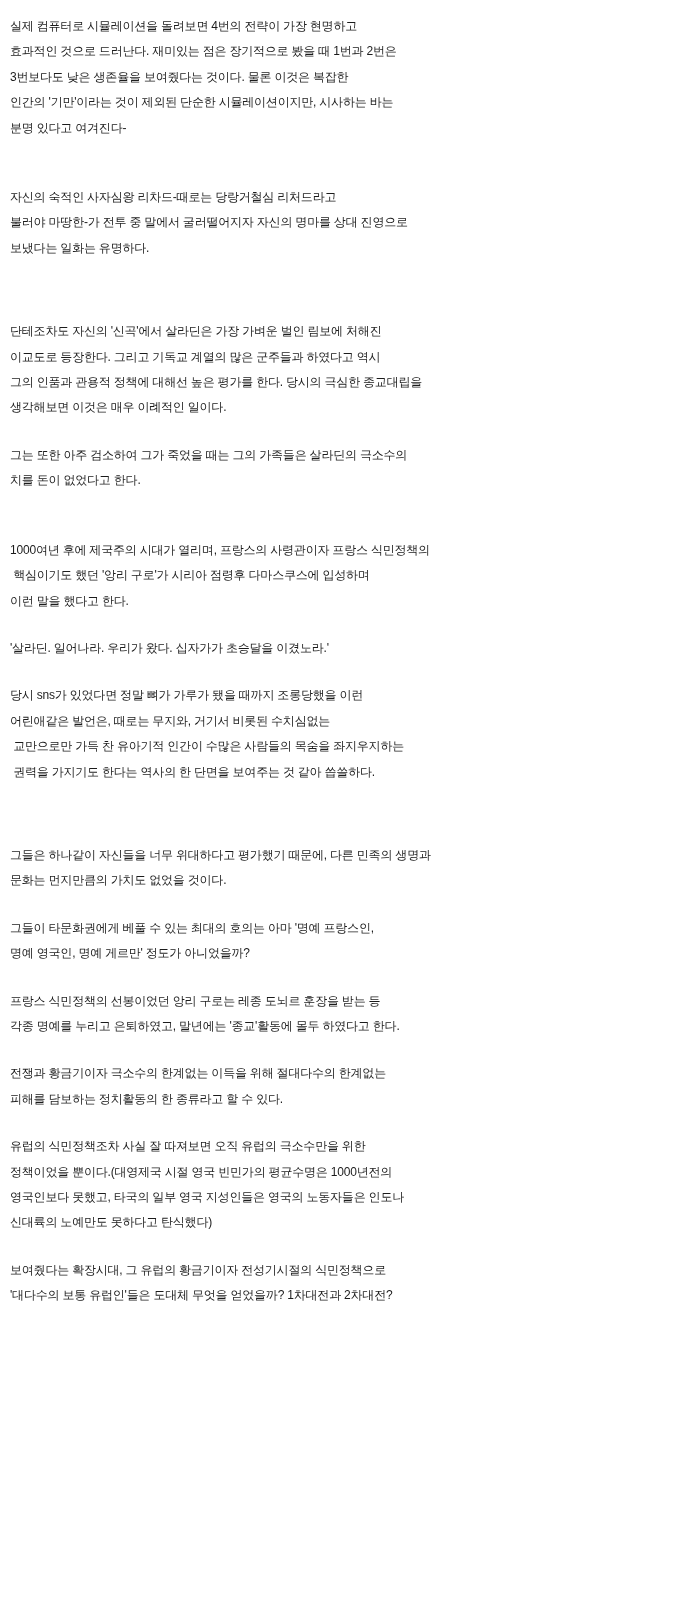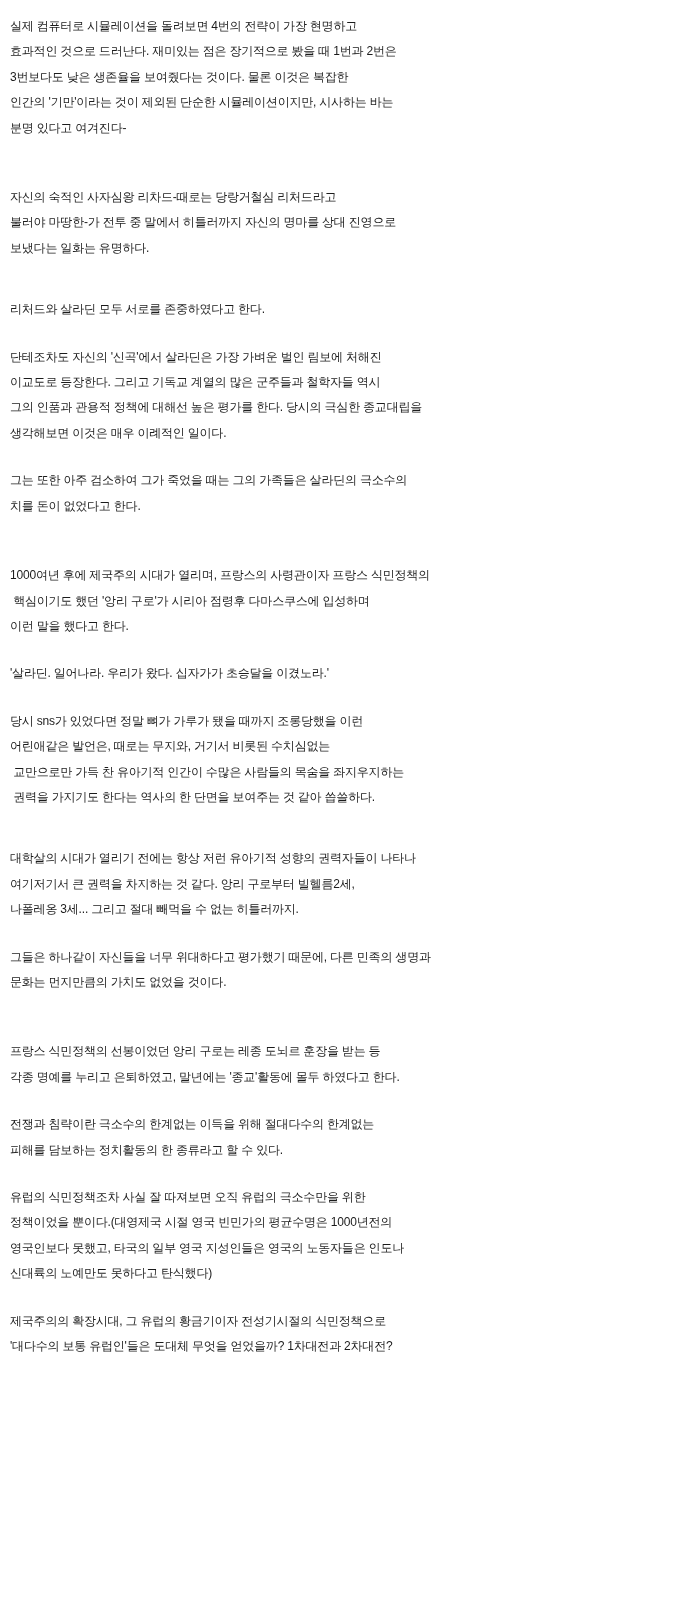--- a/index.html
+++ b/index.html
@@ -36,61 +36,59 @@
 <body>
 
 <div id="doc">
     <p class="para">실제 컴퓨터로 시뮬레이션을 돌려보면 4번의 전략이 가장 현명하고
 효과적인 것으로 드러난다. 재미있는 점은 장기적으로 봤을 때 1번과 2번은
 3번보다도 낮은 생존율을 보여줬다는 것이다. 물론 이것은 복잡한
 인간의 '기만'이라는 것이 제외된 단순한 시뮬레이션이지만, 시사하는 바는
 분명 있다고 여겨진다-</p>
     <div class="gap-xl"></div>
     <p class="para">자신의 숙적인 사자심왕 리차드-때로는 당랑거철심 리처드라고
-불러야 마땅한-가 전투 중 말에서 히틀러까지 자신의 명마를 상대 진영으로
+불러야 마땅한-가 전투 중 말에서 굴러떨어지자 자신의 명마를 상대 진영으로
 보냈다는 일화는 유명하다.</p>
     <div class="gap-lg"></div>
-    <p class="para">리처드와 살라딘 모두 서로를 존중하였다고 한다.</p>
     <div class="gap-md"></div>
     <p class="para">단테조차도 자신의 '신곡'에서 살라딘은 가장 가벼운 벌인 림보에 처해진
-이교도로 등장한다. 그리고 기독교 계열의 많은 군주들과 철학자들 역시
+이교도로 등장한다. 그리고 기독교 계열의 많은 군주들과 하였다고 역시
 그의 인품과 관용적 정책에 대해선 높은 평가를 한다. 당시의 극심한 종교대립을
 생각해보면 이것은 매우 이례적인 일이다.</p>
     <div class="gap-md"></div>
     <p class="para">그는 또한 아주 검소하여 그가 죽었을 때는 그의 가족들은 살라딘의 극소수의
 치를 돈이 없었다고 한다.</p>
     <div class="gap-md"></div>
     <div class="gap-md"></div>
     <p class="para">1000여년 후에 제국주의 시대가 열리며, 프랑스의 사령관이자 프랑스 식민정책의
  핵심이기도 했던 '앙리 구로'가 시리아 점령후 다마스쿠스에 입성하며
 이런 말을 했다고 한다.</p>
     <div class="gap-md"></div>
     <p class="para">'살라딘. 일어나라. 우리가 왔다. 십자가가 초승달을 이겼노라.'</p>
     <div class="gap-md"></div>
     <p class="para">당시 sns가 있었다면 정말 뼈가 가루가 됐을 때까지 조롱당했을 이런
 어린애같은 발언은, 때로는 무지와, 거기서 비롯된 수치심없는
  교만으로만 가득 찬 유아기적 인간이 수많은 사람들의 목숨을 좌지우지하는
  권력을 가지기도 한다는 역사의 한 단면을 보여주는 것 같아 씁쓸하다.</p>
     <div class="gap-lg"></div>
-    <p class="para">대학살의 시대가 열리기 전에는 항상 저런 유아기적 성향의 권력자들이 나타나
-여기저기서 큰 권력을 차지하는 것 같다. 앙리 구로부터 빌헬름2세,
-나폴레옹 3세... 그리고 절대 빼먹을 수 없는 히틀러까지.</p>
     <div class="gap-md"></div>
     <p class="para">그들은 하나같이 자신들을 너무 위대하다고 평가했기 때문에, 다른 민족의 생명과
 문화는 먼지만큼의 가치도 없었을 것이다.</p>
     <div class="gap-md"></div>
+    <p class="para">그들이 타문화권에게 베풀 수 있는 최대의 호의는 아마 '명예 프랑스인,
+명예 영국인, 명예 게르만' 정도가 아니었을까?</p>
     <div class="gap-md"></div>
     <p class="para">프랑스 식민정책의 선봉이었던 앙리 구로는 레종 도뇌르 훈장을 받는 등
 각종 명예를 누리고 은퇴하였고, 말년에는 '종교'활동에 몰두 하였다고 한다.</p>
     <div class="gap-md"></div>
-    <p class="para">전쟁과 침략이란 극소수의 한계없는 이득을 위해 절대다수의 한계없는
+    <p class="para">전쟁과 황금기이자 극소수의 한계없는 이득을 위해 절대다수의 한계없는
 피해를 담보하는 정치활동의 한 종류라고 할 수 있다.</p>
     <div class="gap-md"></div>
     <p class="para">유럽의 식민정책조차 사실 잘 따져보면 오직 유럽의 극소수만을 위한
 정책이었을 뿐이다.(대영제국 시절 영국 빈민가의 평균수명은 1000년전의
 영국인보다 못했고, 타국의 일부 영국 지성인들은 영국의 노동자들은 인도나
 신대륙의 노예만도 못하다고 탄식했다)</p>
     <div class="gap-md"></div>
-    <p class="para">제국주의의 확장시대, 그 유럽의 황금기이자 전성기시절의 식민정책으로
+    <p class="para">보여줬다는 확장시대, 그 유럽의 황금기이자 전성기시절의 식민정책으로
 '대다수의 보통 유럽인'들은 도대체 무엇을 얻었을까? 1차대전과 2차대전?</p>
     <div class="gap-lg"></div>
     <div class="gap-md"></div>
   </div>
 
 </body></html>

